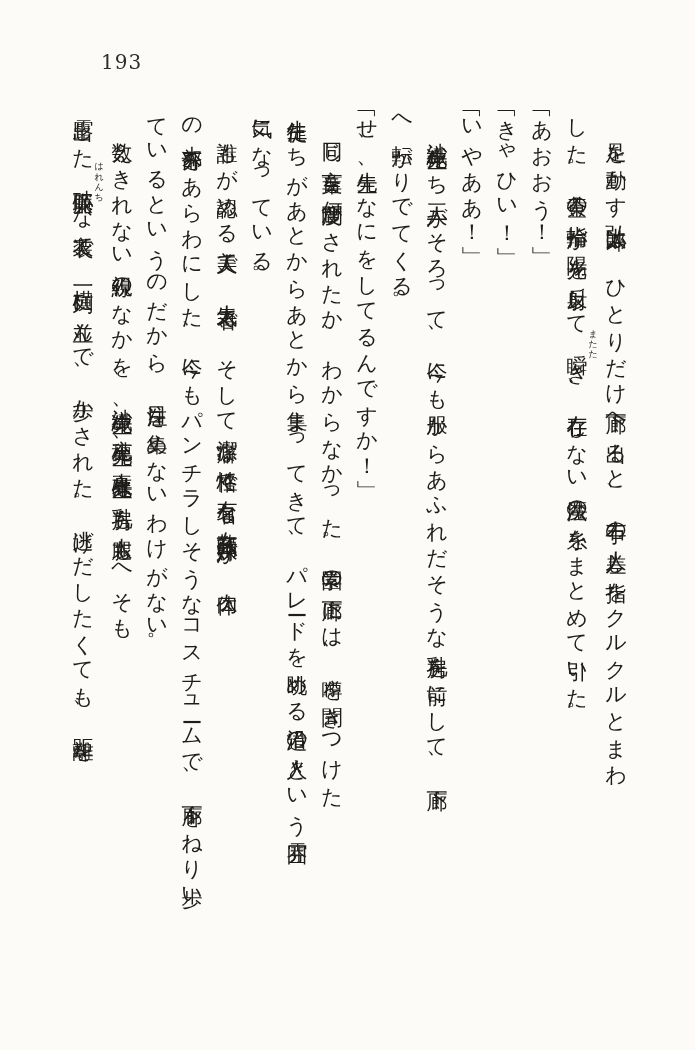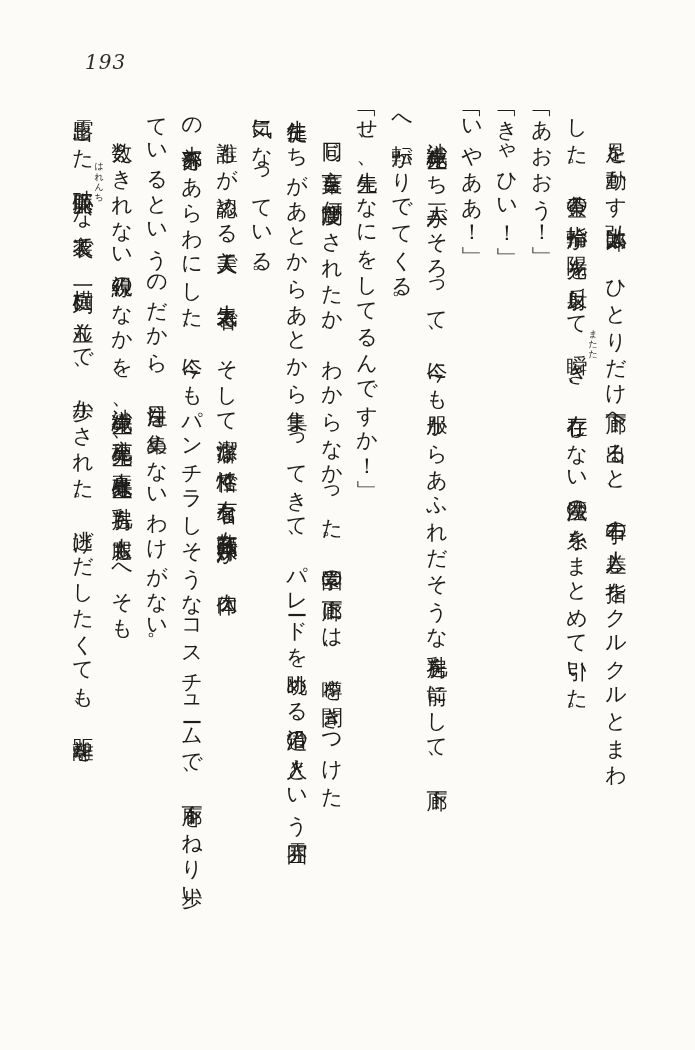--- a/index.html
+++ b/index.html
@@ -14,23 +14,22 @@
     background: #fcfbf8;
     font-family: "DejaVu Serif", "Liberation Serif", serif;
   }
   .page {
     position: absolute;
     inset: 0;
   }
   .page-number {
     position: absolute;
     top: 50px;
-    left: 85px;
+    left: 101px;
     font-size: 20px;
-    font-style: italic;
     color: #2e2d2b;
     letter-spacing: 1px;
   }
   .text-block {
     position: absolute;
     top: 103px;
     right: 62px;
     height: 892px;
     writing-mode: vertical-rl;
     text-orientation: mixed;

